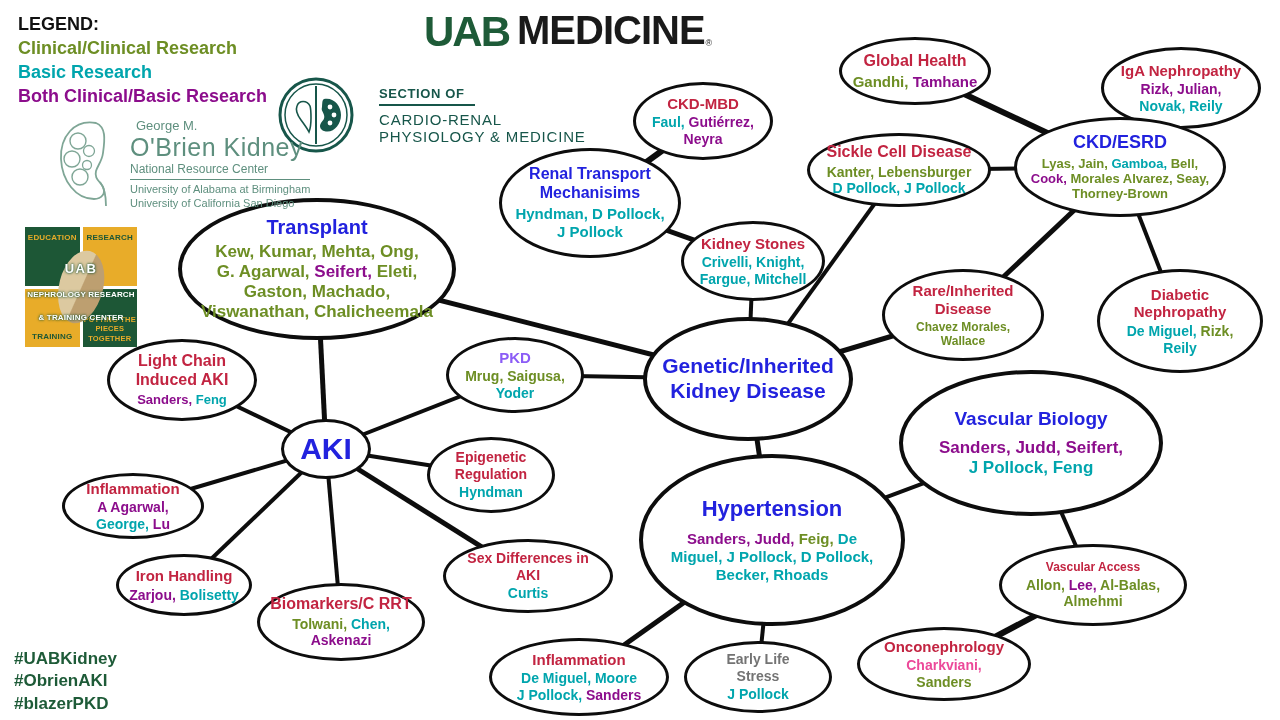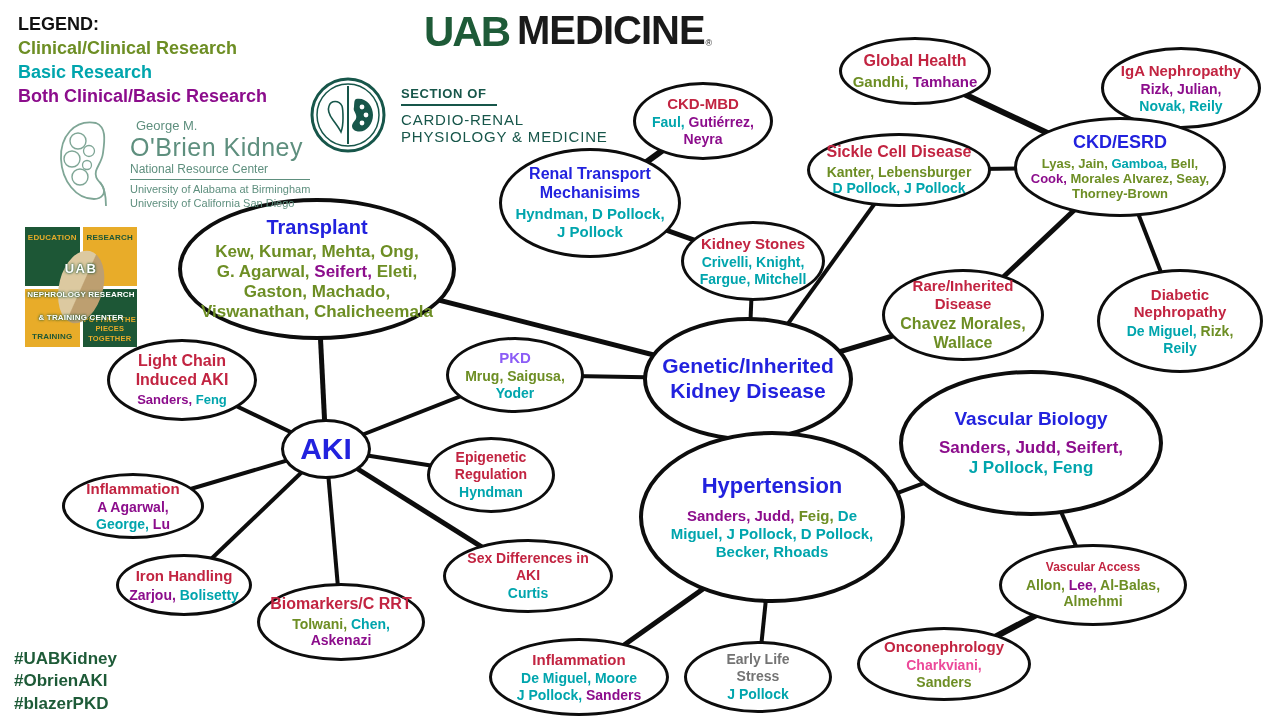--- a/index.html
+++ b/index.html
@@ -27,21 +27,21 @@
   .c-basic    { color:var(--basic); }
   .c-both     { color:var(--both); }
 
   
   .uab-logo { position:absolute; left:424px; top:8px; z-index:3; display:flex; align-items:flex-start; }
   .uab-word { color:var(--uabgreen); font-size:42px; font-weight:900; letter-spacing:-2px; }
   .medicine-word { color:#1a1a1a; font-size:40px; font-weight:600; letter-spacing:-1px; margin-left:8px; }
   .reg { font-size:9px; color:#1a1a1a; align-self:flex-end; margin:0 0 8px 1px; }
 
   
-  .section-logo { position:absolute; left:309px; top:76px; z-index:3; display:flex; gap:14px; align-items:center; color:var(--logogreen); }
+  .section-logo { position:absolute; left:277px; top:76px; z-index:3; display:flex; gap:24px; align-items:center; color:var(--logogreen); }
   .cr-line1 { font-size:13px; font-weight:800; letter-spacing:0.6px; }
   .cr-rule  { width:96px; height:2px; background:var(--logogreen); margin:3px 0 5px; }
   .cr-line2, .cr-line3 { font-size:15px; font-weight:500; letter-spacing:0.8px; }
 
   
   .obrien { position:absolute; left:56px; top:118px; z-index:3; display:flex; gap:8px; color:#5E8F7E; }
   .ob-1 { font-size:13px; margin-left:6px; }
   .ob-2 { font-size:25px; font-weight:500; letter-spacing:0.5px; }
   .ob-3 { font-size:12px; border-bottom:1px solid #5E8F7E; padding-bottom:3px; margin-bottom:3px; }
   .ob-4 { font-size:11px; line-height:1.25; }
@@ -127,21 +127,21 @@
       <div class="node" style="left: 807px; top: 133px; width: 184px; height: 74px; border-width: 3px;">
         <div class="node-title" style="color: rgb(194, 36, 65); font-size: 16px;">Sickle Cell Disease</div>
         <div class="node-names" style="font-size: 14px;"><span style="color: rgb(109, 142, 36);">Kanter, Lebensburger</span><br><span style="color: rgb(0, 165, 173);">D Pollock, J Pollock</span></div>
       </div>
       <div class="node" style="left: 1014px; top: 117px; width: 212px; height: 100px; border-width: 3px;">
         <div class="node-title" style="color: rgb(34, 34, 222); font-size: 18px;">CKD/ESRD</div>
         <div class="node-names" style="font-size: 13px;"><span style="color: rgb(109, 142, 36);">Lyas, Jain, </span><span style="color: rgb(0, 165, 173);">Gamboa,</span><span style="color: rgb(109, 142, 36);"> Bell,</span><br><span style="color: rgb(140, 13, 140);">Cook,</span><span style="color: rgb(109, 142, 36);"> Morales Alvarez, Seay,</span><br><span style="color: rgb(109, 142, 36);">Thorney-Brown</span></div>
       </div>
       <div class="node" style="left: 882px; top: 269px; width: 162px; height: 92px; border-width: 3px;">
         <div class="node-title" style="color: rgb(194, 36, 65); font-size: 15px;">Rare/Inherited<br>Disease</div>
-        <div class="node-names" style="font-size: 16px;"><span style="color: rgb(109, 142, 36);">Chavez Morales,</span><br><span style="color: rgb(109, 142, 36);">Wallace</span></div>
+        <div class="node-names" style="font-size: 12px;"><span style="color: rgb(109, 142, 36);">Chavez Morales,</span><br><span style="color: rgb(109, 142, 36);">Wallace</span></div>
       </div>
       <div class="node" style="left: 1097px; top: 269px; width: 166px; height: 104px; border-width: 3px;">
         <div class="node-title" style="color: rgb(194, 36, 65); font-size: 15px;">Diabetic<br>Nephropathy</div>
         <div class="node-names" style="font-size: 14px;"><span style="color: rgb(0, 165, 173);">De Miguel, </span><span style="color: rgb(109, 142, 36);">Rizk,</span><br><span style="color: rgb(0, 165, 173);">Reily</span></div>
       </div>
       <div class="node" style="left: 643px; top: 317px; width: 210px; height: 124px; border-width: 4px;">
         <div class="node-title" style="color: rgb(34, 34, 222); font-size: 21px;">Genetic/Inherited<br>Kidney Disease</div>
       </div>
       <div class="node" style="left: 446px; top: 337px; width: 138px; height: 76px; border-width: 3px;">
         <div class="node-title" style="color: #8b5cf6; font-size: 15px;">PKD</div>
@@ -167,21 +167,21 @@
         <div class="node-names" style="font-size: 14px;"><span style="color: rgb(140, 13, 140);">Zarjou, </span><span style="color: rgb(0, 165, 173);">Bolisetty</span></div>
       </div>
       <div class="node" style="left: 257px; top: 583px; width: 168px; height: 78px; border-width: 3px;">
         <div class="node-title" style="color: rgb(194, 36, 65); font-size: 16px;">Biomarkers/C RRT</div>
         <div class="node-names" style="font-size: 14px;"><span style="color: rgb(109, 142, 36);">Tolwani, </span><span style="color: rgb(0, 165, 173);">Chen,</span><br><span style="color: rgb(140, 13, 140);">Askenazi</span></div>
       </div>
       <div class="node" style="left: 443px; top: 539px; width: 170px; height: 74px; border-width: 3px;">
         <div class="node-title" style="color: rgb(194, 36, 65); font-size: 14px;">Sex Differences in<br>AKI</div>
         <div class="node-names" style="font-size: 14px;"><span style="color: rgb(0, 165, 173);">Curtis</span></div>
       </div>
-      <div class="node" style="left: 639px; top: 431px; width: 266px; height: 172px; border-width: 4px;">
+      <div class="node" style="left: 639px; top: 454px; width: 266px; height: 172px; border-width: 4px;">
         <div class="node-title" style="color: rgb(34, 34, 222); font-size: 22px;">Hypertension</div>
         <div class="node-names" style="font-size: 15px; margin-top: 8px;"><span style="color: rgb(140, 13, 140);">Sanders, Judd, </span><span style="color: rgb(109, 142, 36);">Feig,</span><span style="color: rgb(0, 165, 173);"> De</span><br><span style="color: rgb(0, 165, 173);">Miguel, J Pollock, D Pollock,</span><br><span style="color: rgb(0, 165, 173);">Becker, Rhoads</span></div>
       </div>
       <div class="node" style="left: 899px; top: 370px; width: 264px; height: 146px; border-width: 4px;">
         <div class="node-title" style="color: rgb(34, 34, 222); font-size: 19px;">Vascular Biology</div>
         <div class="node-names" style="font-size: 17px; margin-top: 8px;"><span style="color: rgb(140, 13, 140);">Sanders, Judd, Seifert,</span><br><span style="color: rgb(0, 165, 173);">J Pollock, Feng</span></div>
       </div>
       <div class="node" style="left: 489px; top: 638px; width: 180px; height: 78px; border-width: 3px;">
         <div class="node-title" style="color: rgb(194, 36, 65); font-size: 15px;">Inflammation</div>
         <div class="node-names" style="font-size: 14px;"><span style="color: rgb(0, 165, 173);">De Miguel,  Moore</span><br><span style="color: rgb(0, 165, 173);">J Pollock, </span><span style="color: rgb(140, 13, 140);">Sanders</span></div>

